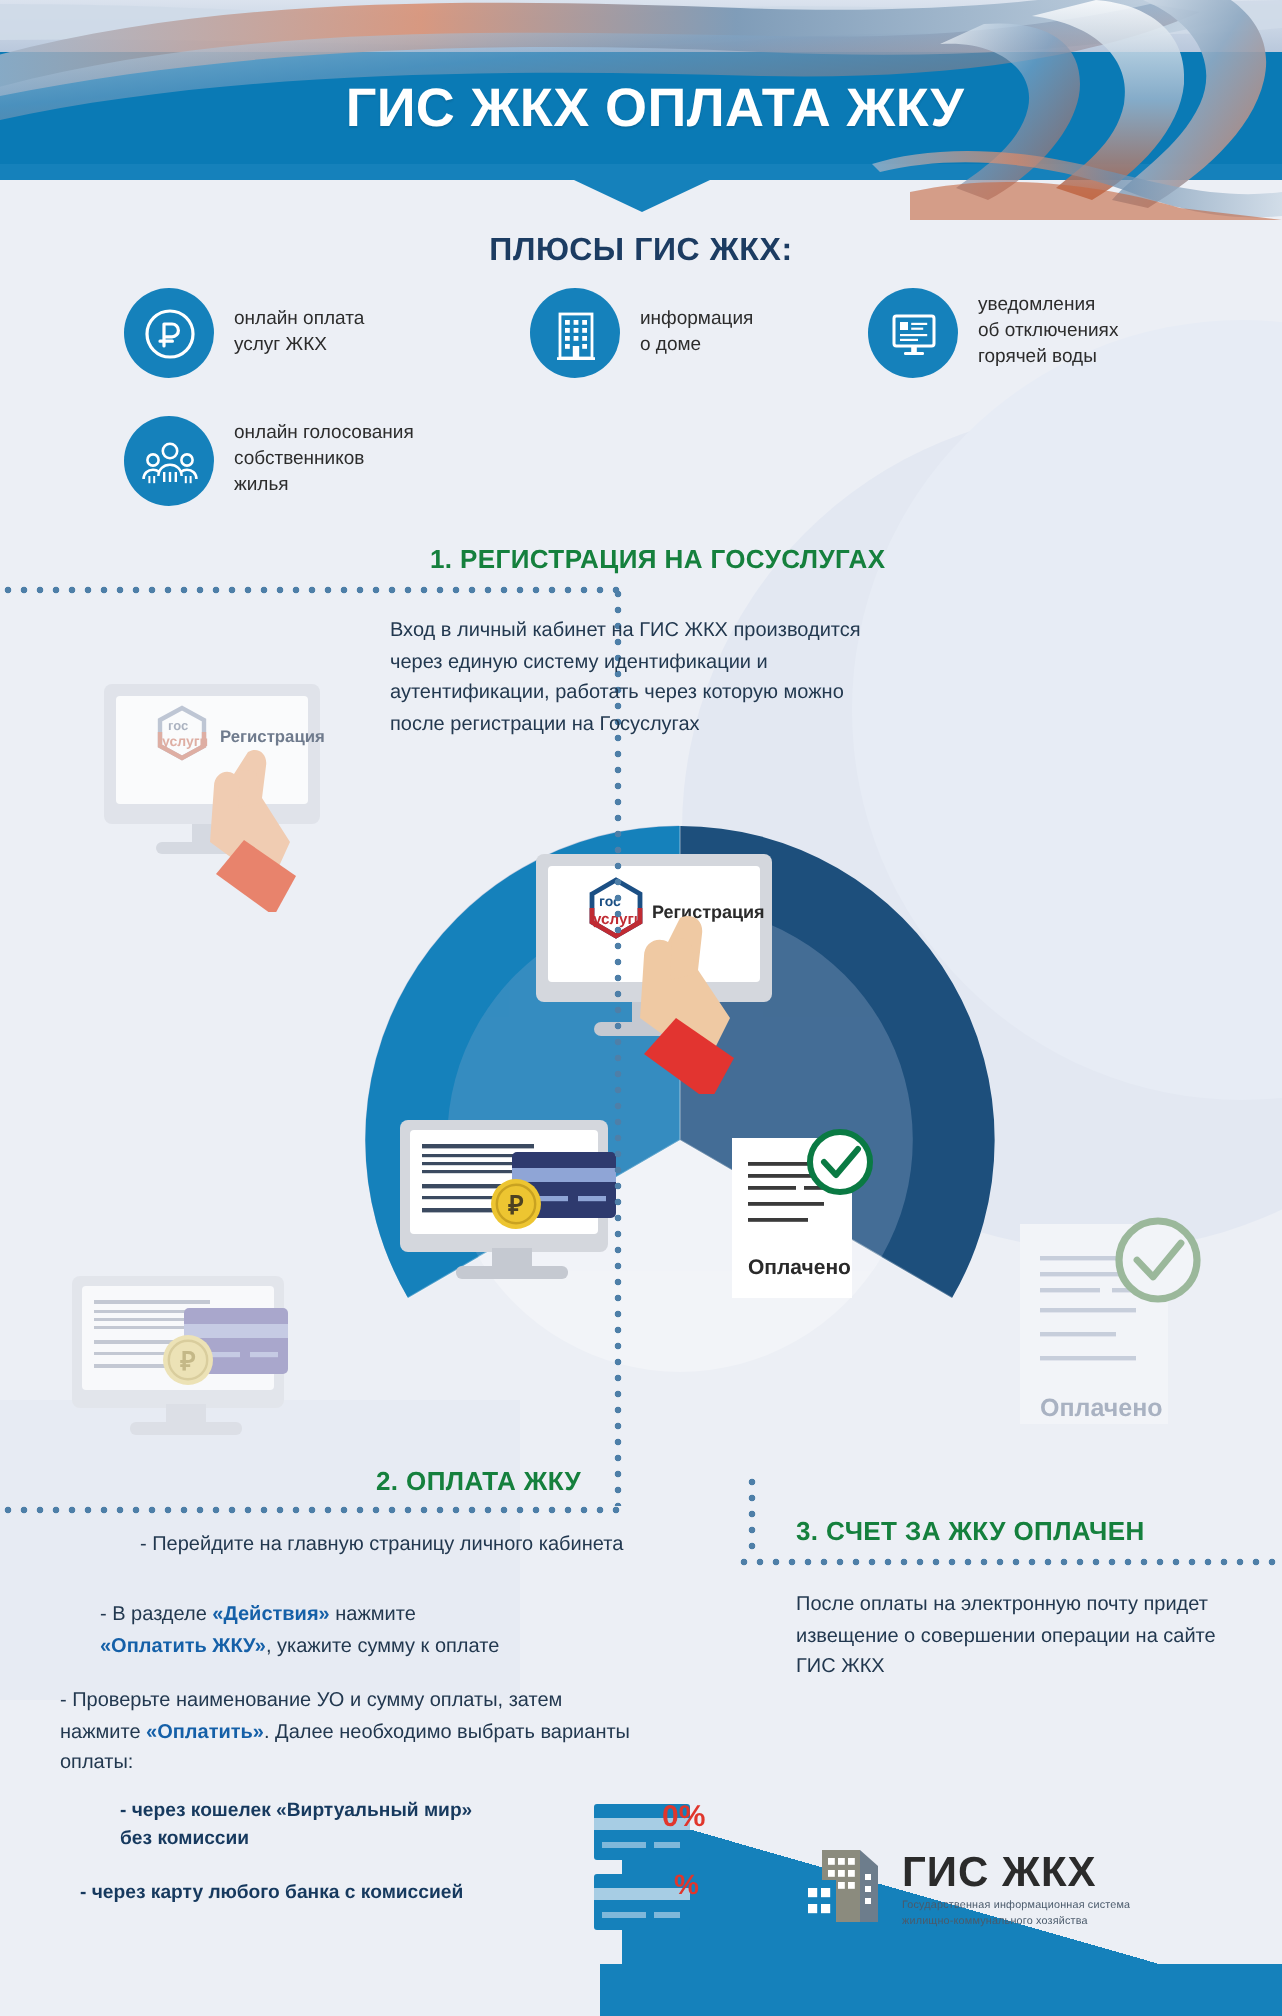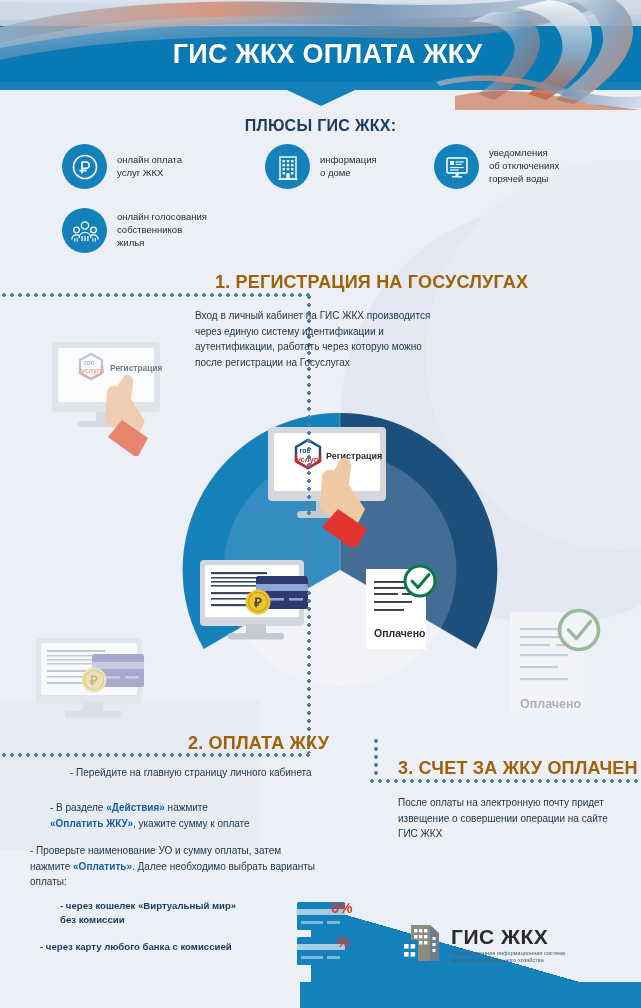--- a/index.html
+++ b/index.html
@@ -79,21 +79,21 @@
   }
   .plus-item { position:absolute; display:flex; align-items:center; gap:10px; z-index:3; }
   .plus-ico {
     width:45px; height:45px; border-radius:50%; background:#1581bb;
     display:flex; align-items:center; justify-content:center; flex:0 0 45px;
   }
   .plus-lbl { font-size:9.5px; line-height:1.35; color:#2c2c2c; }
 
   
   .step-h {
-    position:absolute; font-size:18px; font-weight:bold; color:#a16207;
+    position:absolute; font-size:13px; font-weight:bold; color:#15803d;
     letter-spacing:.2px; z-index:6;
   }
   .dot-h {
     position:absolute; height:4px; z-index:5;
     background-image:radial-gradient(circle, #4e7fa8 1.6px, rgba(0,0,0,0) 1.8px);
     background-size:8px 4px; background-repeat:repeat-x;
   }
   .dot-v {
     position:absolute; width:4px; z-index:5;
     background-image:radial-gradient(circle, #4e7fa8 1.6px, rgba(0,0,0,0) 1.8px);

